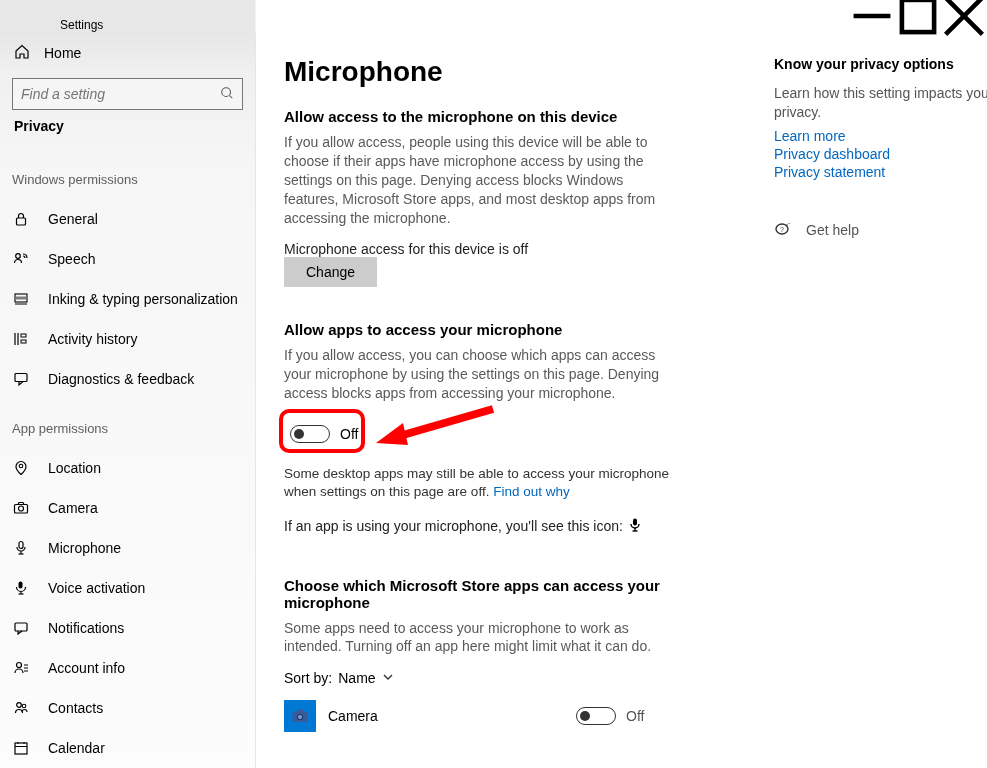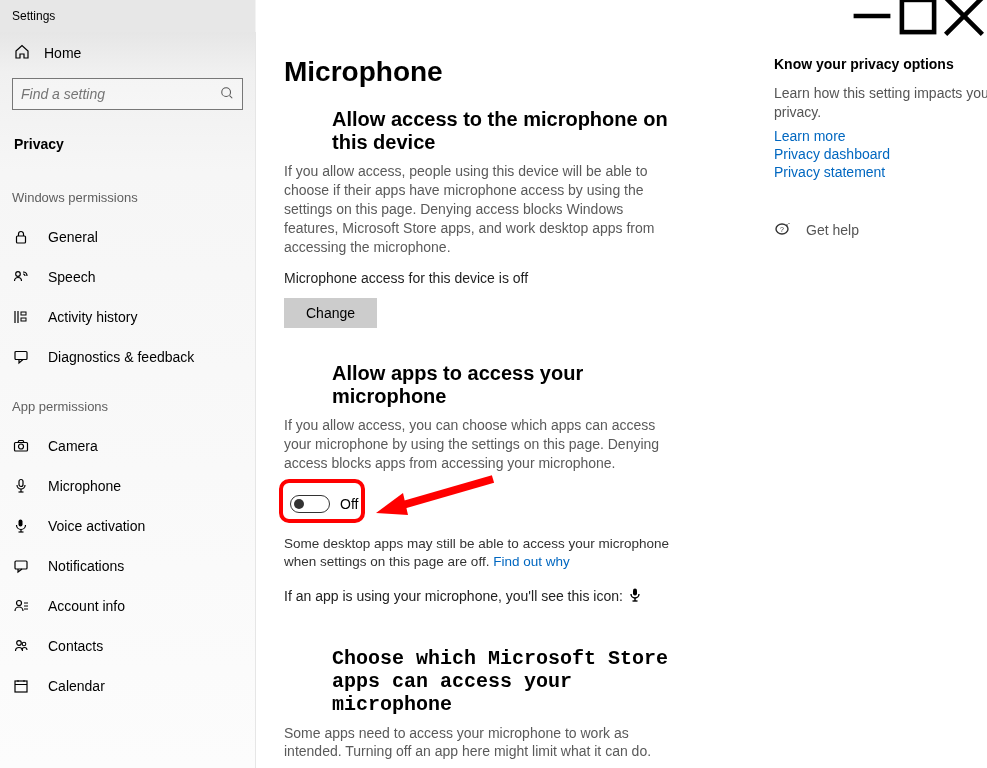--- a/index.html
+++ b/index.html
@@ -10,22 +10,23 @@
     width: 987px;
     height: 768px;
     overflow: hidden;
     color: #000;
     display: flex;
     flex-direction: column;
   }
   .titlebar {
     height: 32px;
     display: flex;
-    align-items: center;
+    align-items: flex-end;
     background: linear-gradient(to right, #e7e7e7 0%, #e7e7e7 255px, #fff 256px, #fff 100%);
+    padding-left: 48px;
   }
   .titlebar .title {
     padding-left: 12px;
     font-size: 12px;
     flex: 1;
   }
   .winctrl {
     width: 46px;
     height: 32px;
     display: flex;
@@ -49,21 +50,21 @@
   }
   .sidebar-home {
     display: flex;
     align-items: center;
     gap: 14px;
     padding: 10px 20px 10px 14px;
     height: 42px;
   }
   .sidebar-home .icon svg { width: 16px; height: 16px; }
   .searchwrap {
-    margin: 4px 12px 18px 12px;
+    margin: 4px 12px 0 12px;
   }
   .searchbox {
     display: flex;
     align-items: center;
     border: 1px solid #777;
     height: 32px;
     padding: 0 8px;
     background: rgba(255,255,255,0.3);
   }
   .searchbox input {
@@ -113,36 +114,35 @@
     left: 518px;
     top: 24px;
     width: 220px;
   }
   h1.page-title {
     font-size: 28px;
     font-weight: 600;
     margin-bottom: 20px;
   }
   h2.subhead {
-    font-size: 20px;
+    font-size: 15px;
     font-weight: 600;
     margin-top: 6px;
     margin-bottom: 8px;
-    margin-left: 48px;
   }
   p.desc {
     color: #5a5a5a;
     font-size: 14px;
     line-height: 1.35;
     margin-bottom: 14px;
   }
   .status-line {
     font-size: 14px;
     color: #1e1e1e;
-    margin-bottom: 12px;
+    margin-bottom: 0;
   }
   .btn {
     background: #ccc;
     border: none;
     padding: 7px 22px;
     font-size: 14px;
     cursor: pointer;
     margin-bottom: 28px;
   }
   .toggle-row {
@@ -277,40 +277,63 @@
             <path d="M1.5 12 a3.5 3.5 0 0 1 7 0" fill="none" stroke="#000" stroke-width="1.2"></path>
             <path d="M10 5 q2 0 2 2" fill="none" stroke="#000" stroke-width="1.2"></path>
             <path d="M10 3 q4 0 4 4" fill="none" stroke="#000" stroke-width="1.2"></path>
           </svg>
         </span>
       <span>Speech</span>
     </div>
     <div class="nav-item">
       <span class="icon">
           <svg viewBox="0 0 16 16">
+            <rect x="2" y="3" width="12" height="8" fill="none" stroke="#000" stroke-width="1.1"></rect>
+            <line x1="4" y1="5.5" x2="4" y2="8.5" stroke="#000"></line>
+            <line x1="6" y1="5.5" x2="6" y2="8.5" stroke="#000"></line>
+            <line x1="8" y1="5.5" x2="8" y2="8.5" stroke="#000"></line>
+            <line x1="10" y1="5.5" x2="10" y2="8.5" stroke="#000"></line>
+            <line x1="12" y1="5.5" x2="12" y2="8.5" stroke="#000"></line>
+            <line x1="2" y1="13" x2="14" y2="13" stroke="#000"></line>
+          </svg>
+        </span>
+      <span>Inking &amp; typing personalization</span>
+    </div>
+    <div class="nav-item">
+      <span class="icon">
+          <svg viewBox="0 0 16 16">
             <line x1="2" y1="2" x2="2" y2="14" stroke="#000" stroke-width="1.2"></line>
             <line x1="5" y1="2" x2="5" y2="14" stroke="#000" stroke-width="1.2"></line>
             <rect x="8" y="3" width="5" height="3" fill="none" stroke="#000"></rect>
             <rect x="8" y="9" width="5" height="3" fill="none" stroke="#000"></rect>
           </svg>
         </span>
       <span>Activity history</span>
     </div>
     <div class="nav-item">
       <span class="icon">
           <svg viewBox="0 0 16 16">
             <rect x="2" y="2.5" width="12" height="8" rx="1" fill="none" stroke="#000" stroke-width="1.2"></rect>
             <path d="M6 10.5 L6 14 L10 10.5" fill="none" stroke="#000" stroke-width="1.2"></path>
           </svg>
         </span>
       <span>Diagnostics &amp; feedback</span>
     </div>
 
     <div class="section-header">App permissions</div>
 
+    <div class="nav-item">
+      <span class="icon">
+          <svg viewBox="0 0 16 16">
+            <path d="M8 1.5 C11 1.5 13 4 13 6.5 C13 10 8 14.5 8 14.5 C8 14.5 3 10 3 6.5 C3 4 5 1.5 8 1.5 Z" fill="none" stroke="#000" stroke-width="1.2"></path>
+            <circle cx="8" cy="6" r="1.8" fill="none" stroke="#000" stroke-width="1.1"></circle>
+          </svg>
+        </span>
+      <span>Location</span>
+    </div>
     <div class="nav-item">
       <span class="icon">
           <svg viewBox="0 0 16 16">
             <rect x="1.5" y="4.5" width="13" height="8.5" rx="1" fill="none" stroke="#000" stroke-width="1.2"></rect>
             <path d="M5 4.5 L6 2.5 H10 L11 4.5" fill="none" stroke="#000" stroke-width="1.2"></path>
             <circle cx="8" cy="8.5" r="2.5" fill="none" stroke="#000" stroke-width="1.2"></circle>
           </svg>
         </span>
       <span>Camera</span>
     </div>
@@ -379,21 +402,21 @@
         </span>
       <span>Calendar</span>
     </div>
   </div>
 
   <div class="main">
     <div class="main-col">
       <h1 class="page-title">Microphone</h1>
 
       <h2 class="subhead">Allow access to the microphone on this device</h2>
-      <p class="desc">If you allow access, people using this device will be able to choose if their apps have microphone access by using the settings on this page. Denying access blocks Windows features, Microsoft Store apps, and work desktop apps from accessing the microphone.</p>
+      <p class="desc">If you allow access, people using this device will be able to choose if their apps have microphone access by using the settings on this page. Denying access blocks Windows features, Microsoft Store apps, and most desktop apps from accessing the microphone.</p>
       <div class="status-line">Microphone access for this device is off</div>
       <button class="btn">Change</button>
 
       <h2 class="subhead">Allow apps to access your microphone</h2>
       <p class="desc">If you allow access, you can choose which apps can access your microphone by using the settings on this page. Denying access blocks apps from accessing your microphone.</p>
 
       <div style="position:relative; height:48px;">
         <div class="toggle-row" style="position:absolute; top:8px; left:6px;">
           <div class="toggle">
               <div class="knob"></div>
@@ -416,21 +439,21 @@
         <span>
           <svg viewBox="0 0 12 14">
               <rect x="4" y="0.5" width="4" height="7" rx="2" fill="#000"></rect>
               <path d="M2 6 a4 4 0 0 0 8 0" fill="none" stroke="#000" stroke-width="1.4"></path>
               <line x1="6" y1="10" x2="6" y2="13" stroke="#000" stroke-width="1.4"></line>
               <line x1="3.5" y1="13" x2="8.5" y2="13" stroke="#000" stroke-width="1.4"></line>
             </svg>
         </span>
       </div>
 
-      <h2 class="subhead" style="margin-top:42px;font-family:Liberation Mono, monospace;">Choose which Microsoft Store apps can access your microphone</h2>
+      <h2 class="subhead" style="margin-top:42px;">Choose which Microsoft Store apps can access your microphone</h2>
       <p class="desc">Some apps need to access your microphone to work as intended. Turning off an app here might limit what it can do.</p>
 
       <div class="sortby">
         <span>Sort by:</span>
         <span>Name</span>
         <span><svg width="12" height="12" viewBox="0 0 12 12">
               <path d="M2 4 L6 8 L10 4" fill="none" stroke="#333" stroke-width="1.4"></path>
             </svg></span>
       </div>
 

